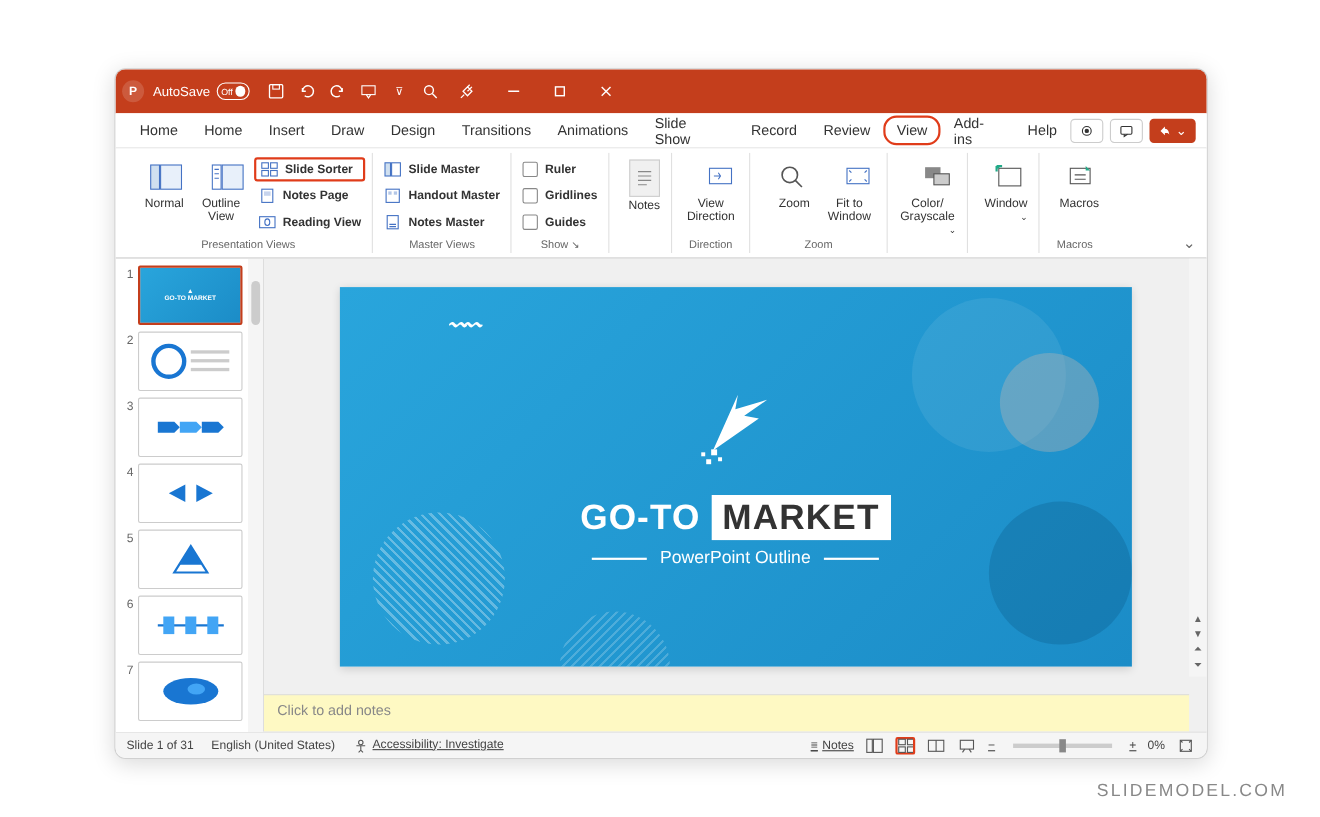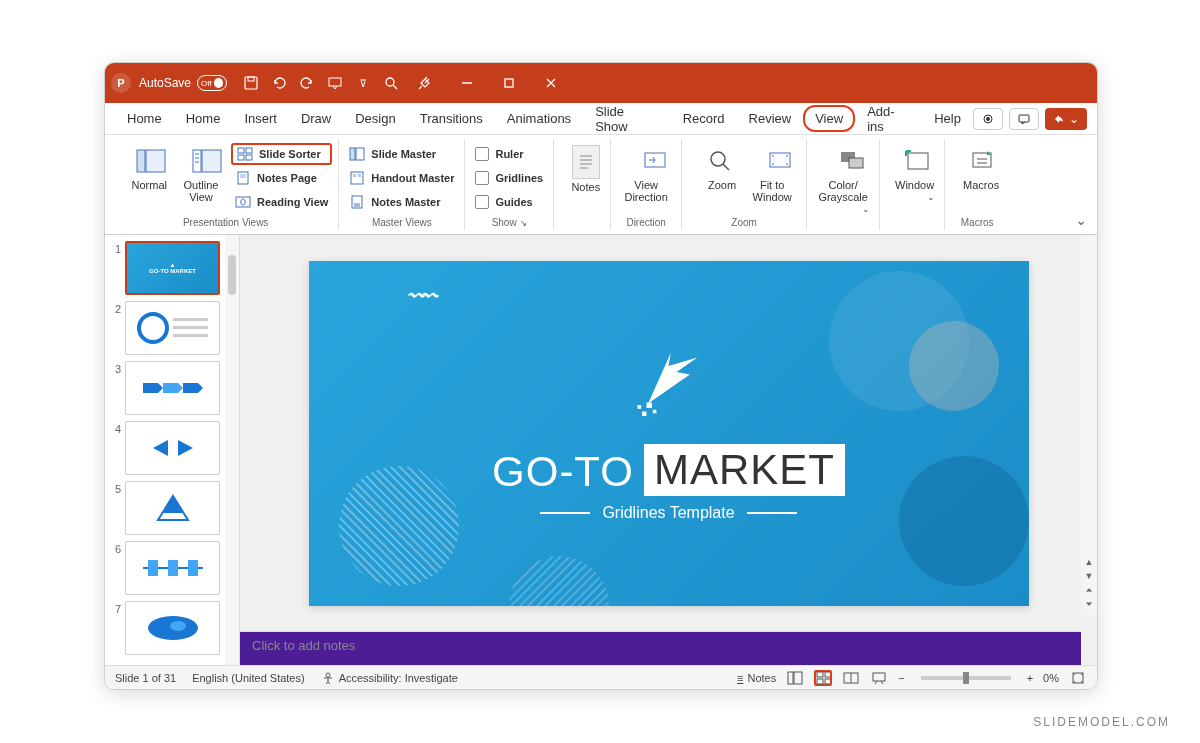--- a/index.html
+++ b/index.html
@@ -50,36 +50,36 @@
 .canvas-scroll-btn { width: 12px; height: 12px; font-size: 9px; color: #666; cursor: pointer; text-align: center; }
 .slide-view { flex: 1; display: flex; align-items: center; justify-content: center; padding: 10px 20px; }
 .slide { width: 720px; height: 345px; background: linear-gradient(135deg, #29a5dc 0%, #1b8cc7 100%); position: relative; overflow: hidden; display: flex; flex-direction: column; align-items: center; justify-content: center; box-shadow: 0 2px 8px rgba(0,0,0,0.15); }
 .slide-circle1 { position: absolute; width: 140px; height: 140px; background: rgba(255,255,255,0.08); border-radius: 50%; right: 60px; top: 10px; }
 .slide-circle2 { position: absolute; width: 90px; height: 90px; background: rgba(180,180,180,0.4); border-radius: 50%; right: 30px; top: 60px; }
 .slide-circle3 { position: absolute; width: 130px; height: 130px; background: rgba(0,60,100,0.2); border-radius: 50%; right: 0px; bottom: 20px; }
 .slide-hatch { position: absolute; width: 120px; height: 120px; border-radius: 50%; left: 30px; bottom: 20px; background: repeating-linear-gradient(45deg, rgba(255,255,255,0.3) 0 2px, transparent 2px 6px); }
 .slide-hatch2 { position: absolute; width: 100px; height: 100px; border-radius: 50%; left: 200px; bottom: -50px; background: repeating-linear-gradient(135deg, rgba(255,255,255,0.2) 0 2px, transparent 2px 6px); }
 .slide-zigzag { position: absolute; top: 20px; left: 100px; color: #fff; font-size: 16px; letter-spacing: -2px; }
 .slide-cursor { width: 90px; height: 90px; margin-bottom: 10px; }
-.slide-title { font-size: 42px; font-weight: 400; color: #fff; letter-spacing: 1px; display: flex; gap: 10px; align-items: flex-end; }
+.slide-title { font-size: 32px; font-weight: 700; color: #fff; letter-spacing: 1px; display: flex; gap: 10px; align-items: center; }
 .slide-title-box { background: #fff; color: #333; padding: 2px 10px; }
 .slide-sub { color: #fff; font-size: 16px; margin-top: 8px; display: flex; align-items: center; gap: 12px; }
 .slide-sub-line { width: 50px; height: 2px; background: #fff; }
 
-.notes-area { height: 34px; background: #4c1d95; border-top: 1px solid #ddd; padding: 6px 12px; font-size: 13px; color: #888; cursor: text; margin-right: 16px; }
+.notes-area { height: 34px; background: #fef9c3; border-top: 1px solid #ddd; padding: 6px 12px; font-size: 13px; color: #888; cursor: text; margin-right: 16px; }
 
 .statusbar { height: 24px; background: #f5f5f5; border-top: 1px solid #ddd; display: flex; align-items: center; padding: 0 10px; font-size: 11px; color: #444; gap: 16px; }
 .status-right { margin-left: auto; display: flex; align-items: center; gap: 10px; }
-.sb-btn { cursor: pointer; display: flex; align-items: center; gap: 4px; }
+.sb-btn { cursor: pointer; display: flex; gap: 4px; text-decoration: underline; }
 .sb-icon { width: 18px; height: 16px; display: flex; align-items: center; justify-content: center; border: 1px solid transparent; }
 .sb-icon.highlight { border: 2px solid #e03c1a; border-radius: 2px; }
 .zoom-slider { width: 90px; height: 4px; background: #ccc; position: relative; margin: 0 6px; }
 .zoom-handle { position: absolute; left: 42px; top: -4px; width: 6px; height: 12px; background: #888; }
 
-.watermark { position: absolute; right: 30px; bottom: 14px; font-size: 12px; letter-spacing: 2px; color: #888; margin-top: 28px; }
+.watermark { position: absolute; right: 30px; bottom: 14px; font-size: 16px; letter-spacing: 2px; color: #888; margin-top: 28px; }
 
 svg { display: block; }
 </style>
 </head>
 <body>
 
 <div class="app-window">
 
   <div class="titlebar">
     <div class="tb-icon">P</div>
@@ -492,21 +492,21 @@
               <rect x="20" y="75" width="5" height="5" fill="#fff"></rect>
               <rect x="32" y="73" width="4" height="4" fill="#fff"></rect>
               <rect x="15" y="68" width="4" height="4" fill="#fff"></rect>
             </svg>
           <div class="slide-title">
             <span>GO-TO</span>
             <span class="slide-title-box">MARKET</span>
           </div>
           <div class="slide-sub">
             <div class="slide-sub-line"></div>
-            <span>Gridlines Template</span>
+            <span>PowerPoint Outline</span>
             <div class="slide-sub-line"></div>
           </div>
         </div>
       </div>
       <div class="notes-area">Click to add notes</div>
       <div class="canvas-scroll-v">
         <div class="canvas-scroll-btn">▲</div>
         <div class="canvas-scroll-btn">▼</div>
         <div class="canvas-scroll-btn">⏶</div>
         <div class="canvas-scroll-btn">⏷</div>

